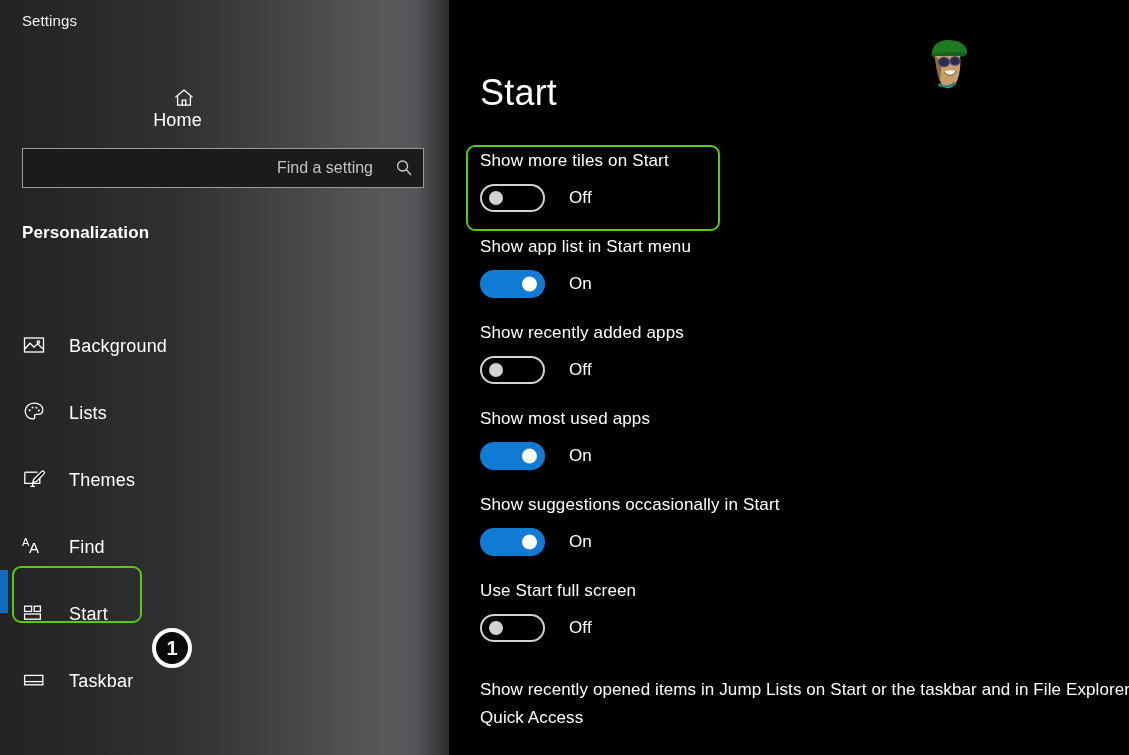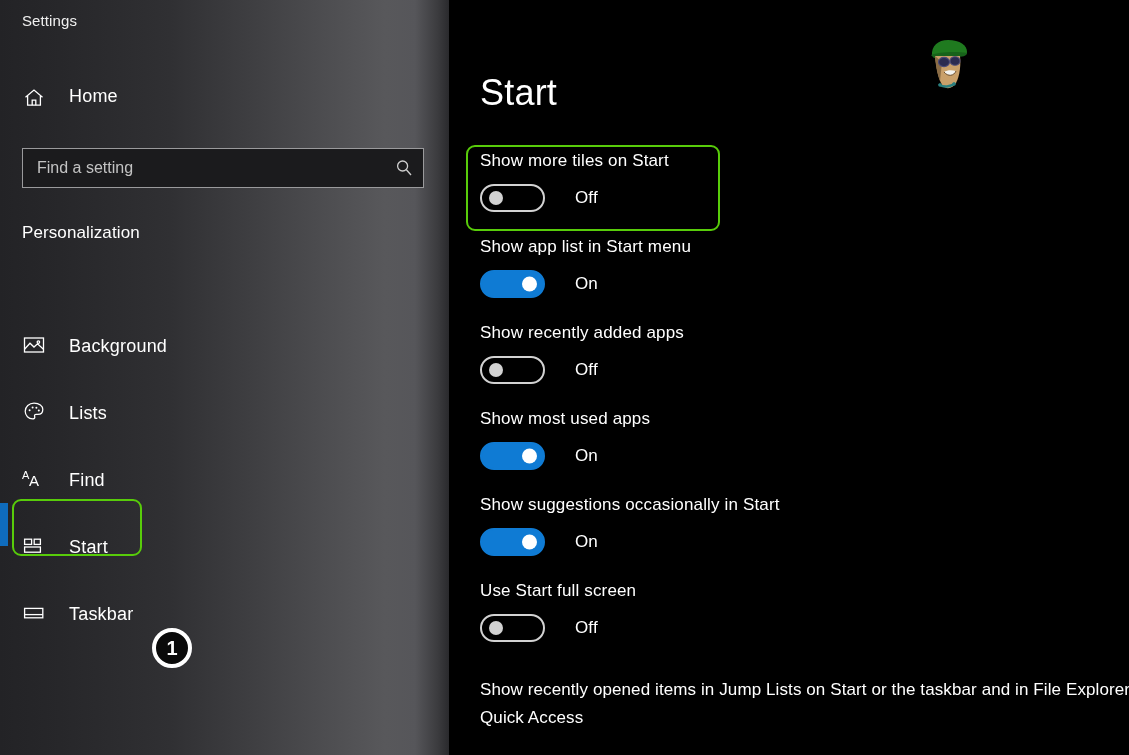--- a/index.html
+++ b/index.html
@@ -48,23 +48,24 @@
     font-size: 15px;
     color: #f0f0f0;
     letter-spacing: .1px;
   }
 
   .home-row {
     position: absolute;
     left: 22px;
     top: 86px;
     display: flex;
-    align-items: flex-start;
+    align-items: flex-end;
     height: 32px;
     width: 180px;
+    flex-direction: column;
   }
   .home-row .ic { width: 30px; display:flex; align-items:center; }
   .home-label {
     font-size: 18px;
     color: #ffffff;
     margin-left: 17px;
     letter-spacing: .2px;
   }
 
   .search-wrap {
@@ -86,34 +87,35 @@
   .search-input {
     flex: 1;
     background: transparent;
     border: none;
     outline: none;
     color: #fdba74;
     font-size: 16px;
     font-family: "Liberation Sans", sans-serif;
     padding: 0 12px 0 14px;
     height: 100%;
+    text-align: right;
   }
   .search-input::placeholder { color: #c3c3c3; opacity: 1; }
   .search-icon-btn {
     width: 38px; height: 100%;
     display: flex; align-items: center; justify-content: center;
     background: transparent; border: none; cursor: pointer;
   }
 
   .section-header {
     position: absolute;
     left: 22px;
     top: 223px;
     font-size: 17px;
-    font-weight: normal;
+    font-weight: bold;
     color: #ffffff;
     letter-spacing: .1px;
   }
 
   .nav-list {
     position: absolute;
     left: 0;
     top: 290px;
     width: 449px;
   }
@@ -243,21 +245,21 @@
     position: absolute;
     right: 6px; top: 50%;
     transform: translateY(-50%);
     width: 15px; height: 15px;
     border-radius: 50%;
     background: #ffffff;
   }
   .toggle-state {
     font-size: 17px;
     color: #ffffff;
-    margin-left: 30px;
+    margin-left: 24px;
     letter-spacing: .15px;
   }
 
   
   #annot-main {
     position: absolute;
     left: 17px;
     top: 145px;
     width: 254px;
     height: 86px;
@@ -339,20 +341,32 @@
             <circle cx="7.6" cy="10.2" r="1.0" fill="#ffffff" stroke="none"></circle>
             <circle cx="10.6" cy="7.4" r="1.0" fill="#ffffff" stroke="none"></circle>
             <circle cx="14.4" cy="7.7" r="1.0" fill="#ffffff" stroke="none"></circle>
             <circle cx="16.8" cy="10.4" r="1.0" fill="#ffffff" stroke="none"></circle>
           </svg>
         </span>
         <span class="lbl">Lists</span>
       </div>
 
 
+      <div class="nav-item">
+        <span class="ic">
+          <svg width="24" height="24" viewBox="0 0 24 24" fill="none" stroke="#ffffff" stroke-width="1.3">
+            <path d="M2.8 5.2 L15.6 5.2"></path>
+            <path d="M2.8 5.2 L2.8 16.4 L17.8 16.4 L17.8 9.6"></path>
+            <path d="M8.2 19.4 L13 19.4"></path>
+            <path d="M10.6 16.4 L10.6 19.4"></path>
+            <path d="M11.8 12.2 L19.6 4.6 a1.6 1.6 0 0 1 2.3 2.3 L14.2 14.6 L10.8 15.4 Z" fill="#000000"></path>
+          </svg>
+        </span>
+        <span class="lbl">Themes</span>
+      </div>
 
       <div class="nav-item">
         <span class="ic">
           <svg width="26" height="24" viewBox="0 0 26 24">
             <text x="0" y="12" font-family="'Liberation Sans', sans-serif" font-size="11" fill="#ffffff">A</text>
             <text x="7" y="19" font-family="'Liberation Sans', sans-serif" font-size="15" fill="#ffffff">A</text>
           </svg>
         </span>
         <span class="lbl">Find</span>
       </div>

